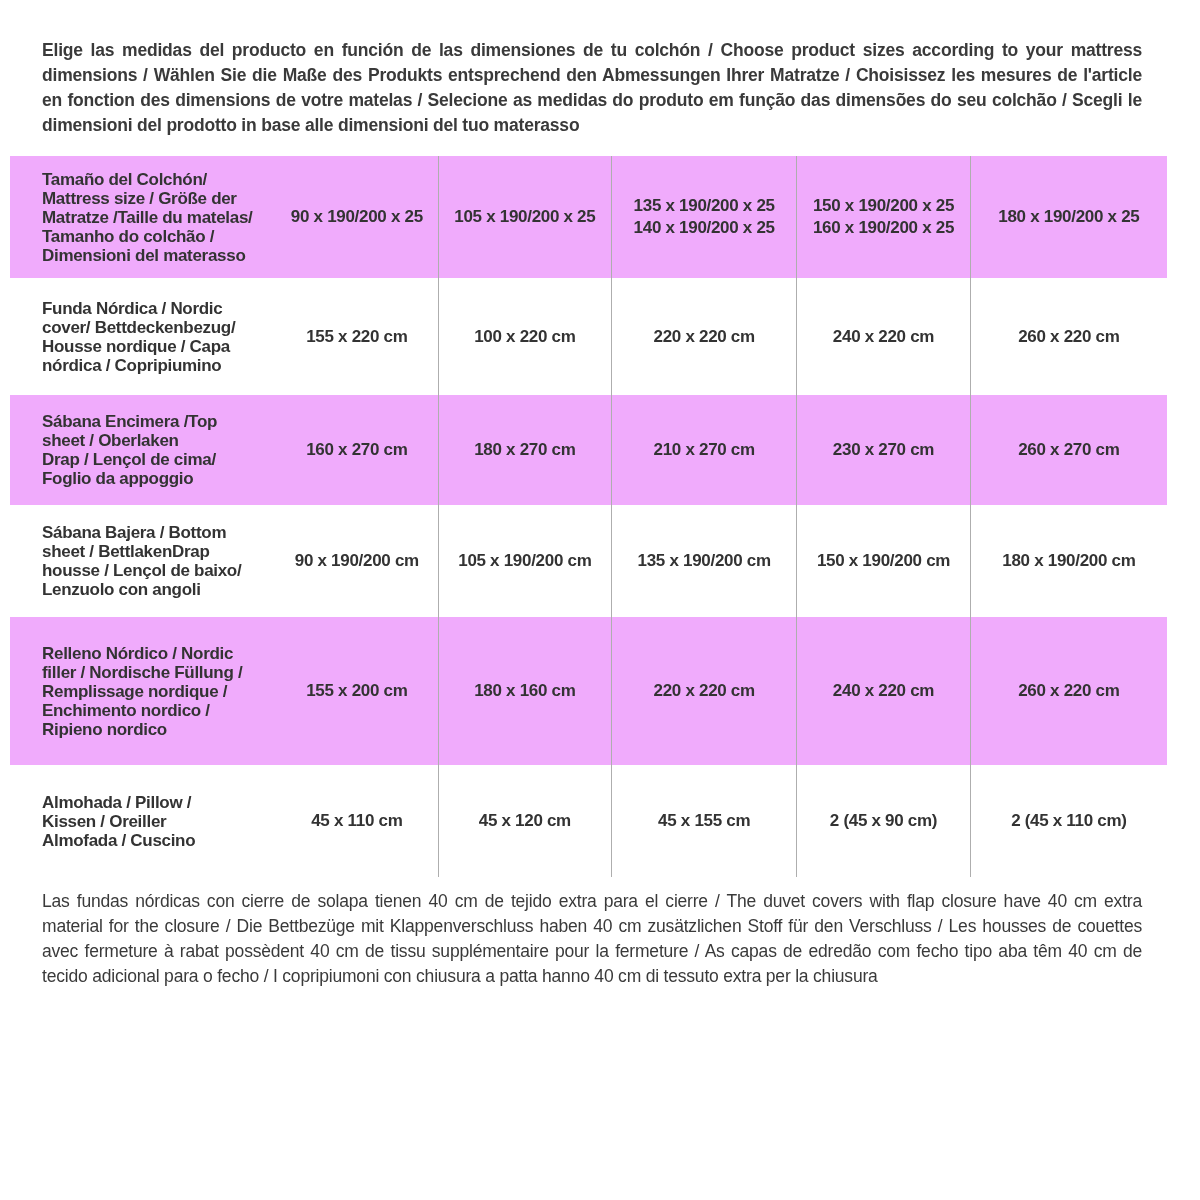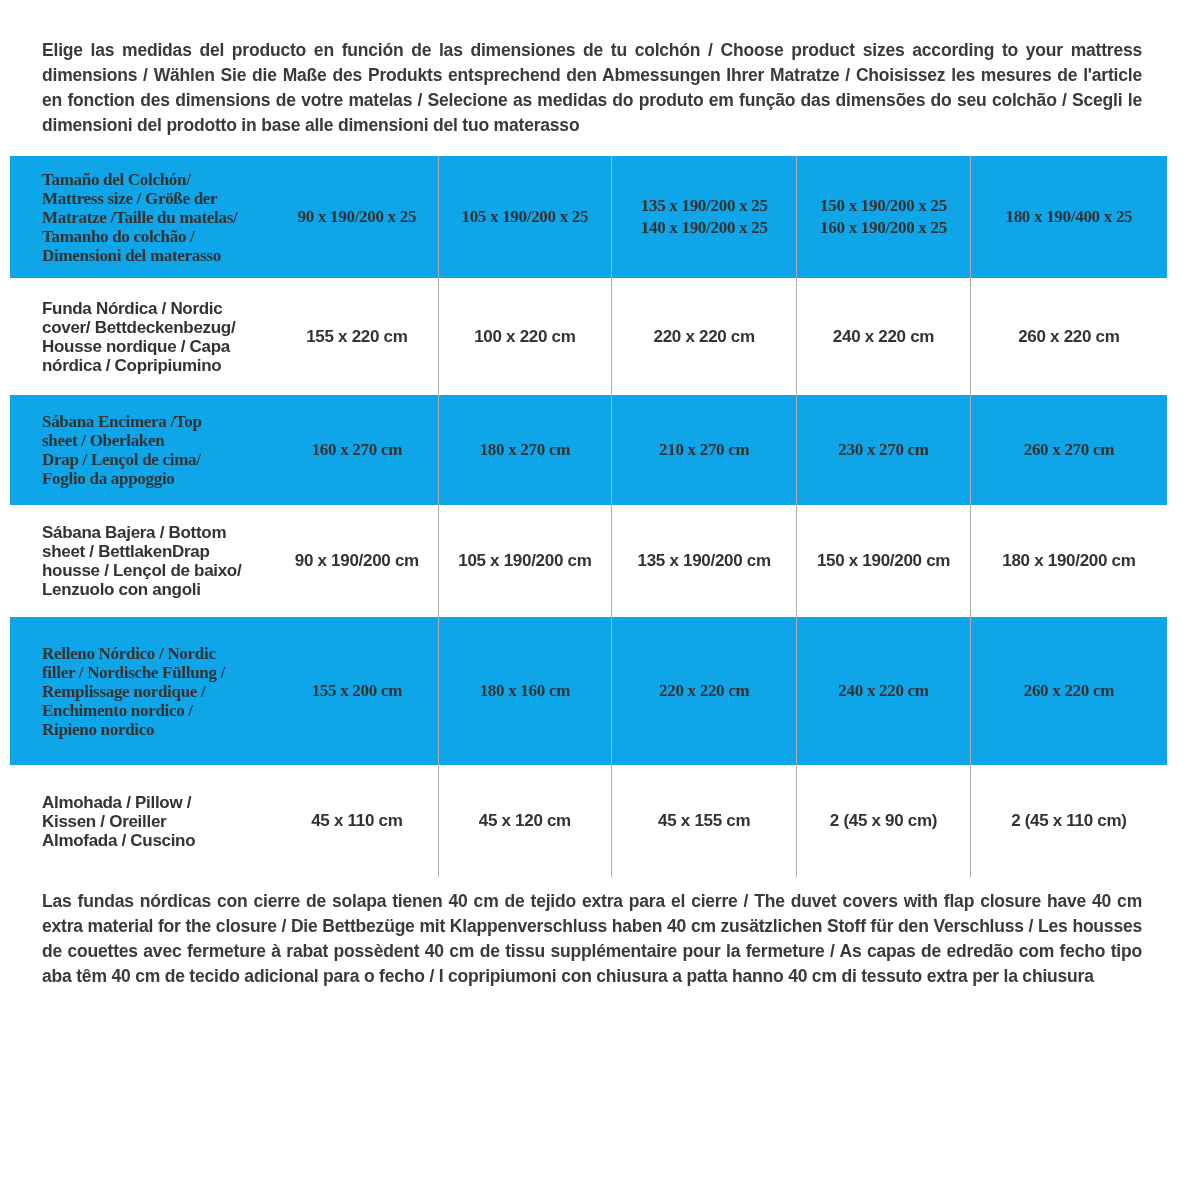--- a/index.html
+++ b/index.html
@@ -43,34 +43,34 @@
     font-size: 17.5px;
     text-align: left;
   }
   td.value-cell {
     text-align: center;
     line-height: 22px;
     color: #3a3a3a;
   }
   td.value-cell.sep { border-left: 1px solid #aeaeae; }
 
-  tr.shade { background: #0ea5e9; font-family: Liberation Serif, serif; }
+  tr.shade { background: #f0abfc; }
   tr.r-header   { height: 122px; }
   tr.r-funda    { height: 117px; }
   tr.r-encimera { height: 110px; border-radius: 23px; }
   tr.r-bajera   { height: 112px; }
   tr.r-relleno  { height: 148px; }
   tr.r-almohada { height: 112px; }
   tr.r-colcha   { height: 105px; }
   tr.r-saco     { height: 108px; }
 
   .footnote {
     margin: 12px 58px 0 42px;
     font-size: 17.5px;
-    font-weight: 700;
+    font-weight: 400;
     line-height: 25px;
     letter-spacing: -0.2px;
     text-align: justify;
     color: #3a3a3a;
   }
 </style>
 </head>
 <body>
 
 <div class="page">
@@ -93,21 +93,21 @@
 Mattress size / Größe der
 Matratze /Taille du matelas/
 Tamanho do colchão /
 Dimensioni del materasso</td>
       <td class="value-cell">90 x 190/200 x 25</td>
       <td class="value-cell sep">105 x 190/200 x 25</td>
       <td class="value-cell sep">135 x 190/200 x 25
 140 x 190/200 x 25</td>
       <td class="value-cell sep">150 x 190/200 x 25
 160 x 190/200 x 25</td>
-      <td class="value-cell sep">180 x 190/400 x 25</td>
+      <td class="value-cell sep">180 x 190/200 x 25</td>
     </tr>
 
     <tr class="r-funda">
       <td class="label-cell">Funda Nórdica /  Nordic
 cover/ Bettdeckenbezug/
 Housse nordique  / Capa
 nórdica / Copripiumino</td>
       <td class="value-cell">155 x 220 cm</td>
       <td class="value-cell sep">100 x 220 cm</td>
       <td class="value-cell sep">220 x 220 cm</td>

